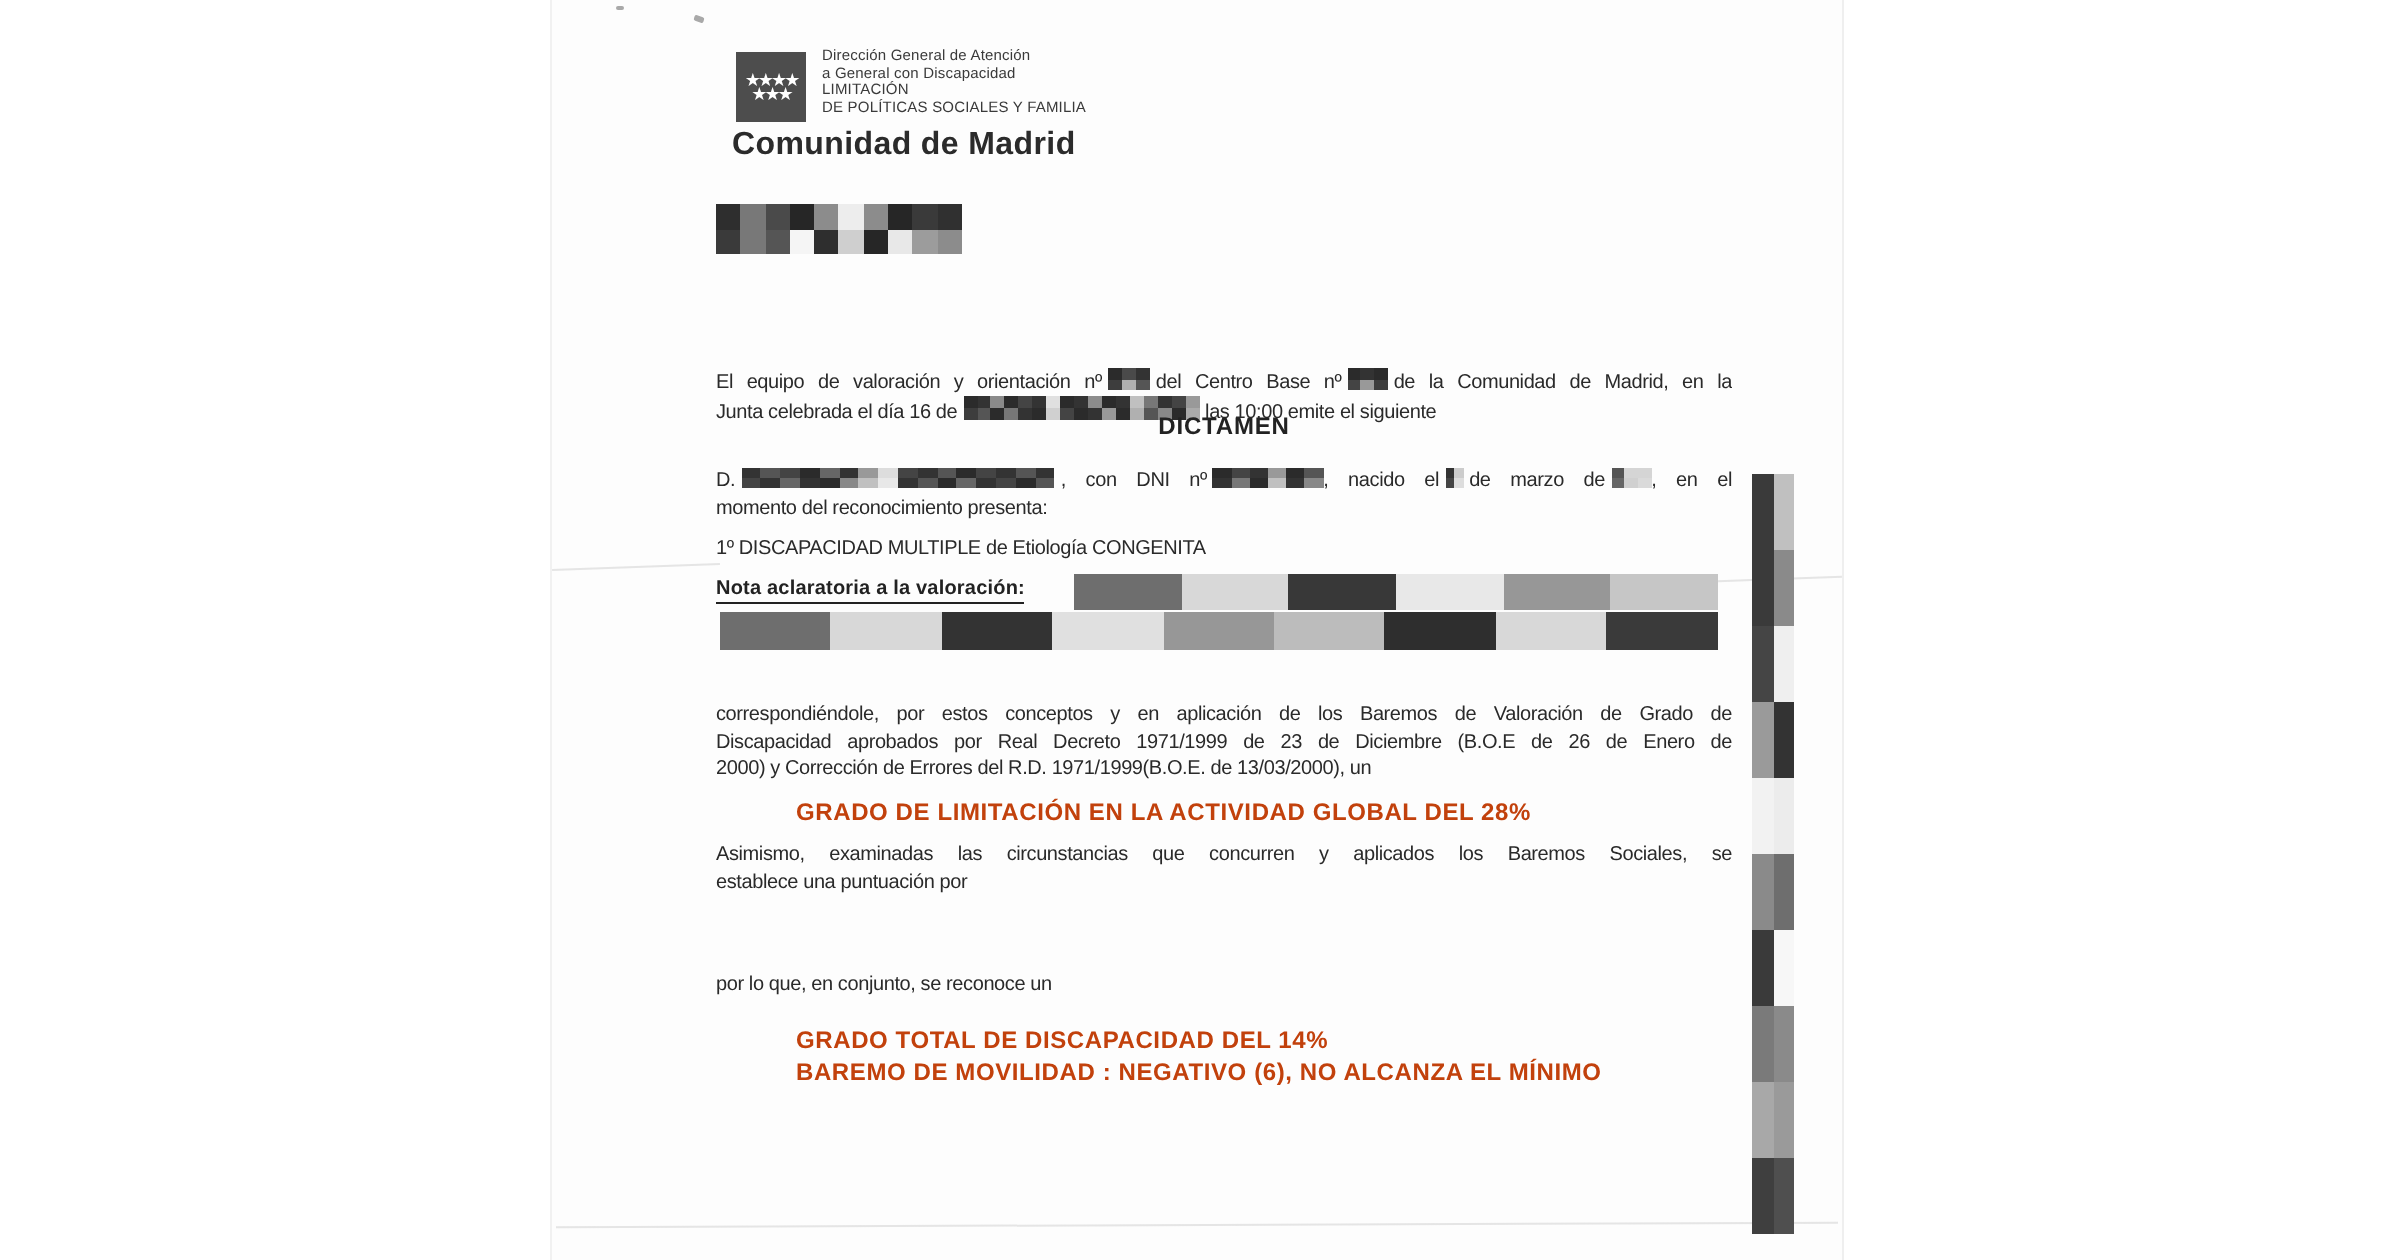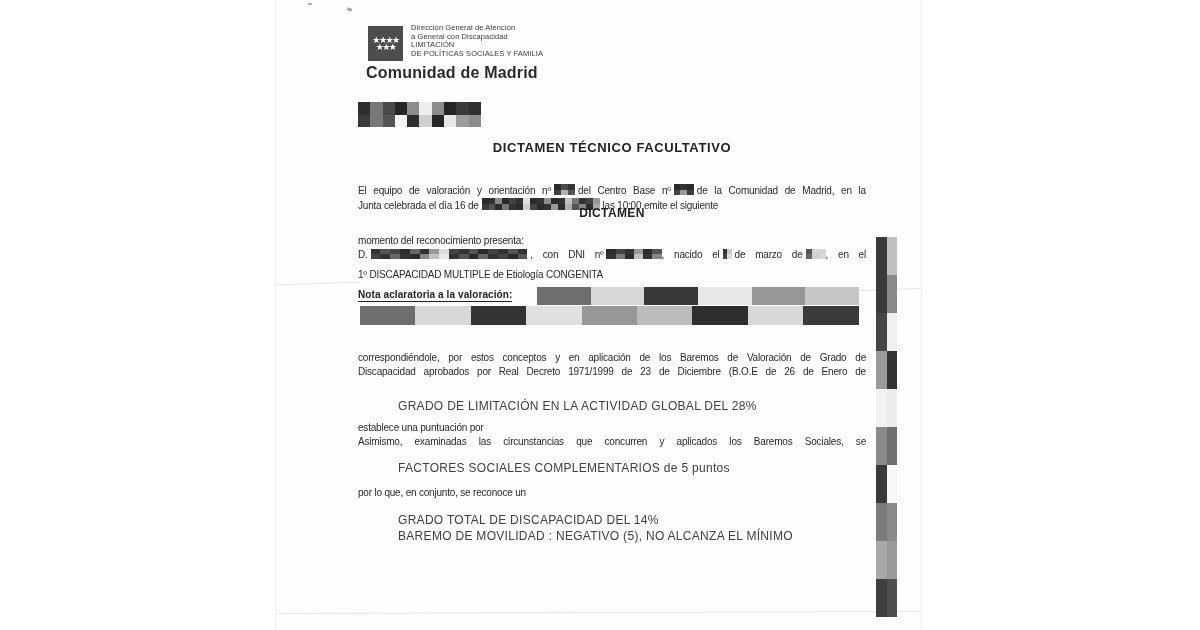--- a/index.html
+++ b/index.html
@@ -18,21 +18,21 @@
   .dept{position:absolute;left:135px;top:24px;}
   .dept-line{font-size:7.5px;line-height:8.7px;color:#3a3a3a;letter-spacing:0.1px;white-space:nowrap;}
   .brand{position:absolute;left:90px;top:64px;font-size:16px;font-weight:bold;color:#2b2b2b;letter-spacing:0.2px;white-space:nowrap;}
   
   .col{left:82px;width:508px;}
   .title{position:absolute;top:140px;text-align:center;font-weight:bold;font-size:13px;letter-spacing:0.6px;color:#222;}
   .subtitle{position:absolute;top:206px;text-align:center;font-weight:bold;font-size:12px;letter-spacing:0.4px;color:#222;}
   .para{position:absolute;font-size:10px;color:#2a2a2a;letter-spacing:-0.2px;}
   .line{height:13.5px;line-height:13.5px;white-space:nowrap;overflow:visible;}
   .jl{text-align:justify;text-align-last:justify;white-space:normal;overflow:hidden;}
-  .bold-head{position:absolute;font-size:12px;font-weight:normal;color:#404040;letter-spacing:0.3px;white-space:nowrap;}
+  .bold-head{position:absolute;font-size:12px;font-weight:bold;color:#c2410c;letter-spacing:0.3px;white-space:nowrap;}
   .bline{height:16px;line-height:16px;}
   .nota-label{position:absolute;left:82px;top:289px;font-size:10px;font-weight:bold;color:#222;
               border-bottom:1.5px solid #222;padding-bottom:1px;letter-spacing:0.1px;white-space:nowrap;}
   
   .red-block{position:absolute;}
   .red-row{display:flex;}
   .red-row div{flex:none;}
   .red-inline{display:inline-block;vertical-align:-1px;}
   .m-both{margin:0 3px;}
   .m-left{margin-left:3px;}
@@ -84,21 +84,20 @@
           <div style="width: 12.3px; height: 12.5px; background: rgb(245, 245, 245);"></div>
           <div style="width: 12.3px; height: 12.5px; background: rgb(46, 46, 46);"></div>
           <div style="width: 12.3px; height: 12.5px; background: rgb(207, 207, 207);"></div>
           <div style="width: 12.3px; height: 12.5px; background: rgb(38, 38, 38);"></div>
           <div style="width: 12.3px; height: 12.5px; background: rgb(232, 232, 232);"></div>
           <div style="width: 12.3px; height: 12.5px; background: rgb(156, 156, 156);"></div>
           <div style="width: 12.3px; height: 12.5px; background: rgb(140, 140, 140);"></div>
         </div>
       </div>
 
-    <div class="title col">DICTAMEN TÉCNICO FACULTATIVO</div>
 
     <div class="para col" style="top:184px;">
       <div class="line jl"><span>El equipo de valoración y orientación nº</span><span class="red-inline m-both"><div class="red-row">
               <div style="width: 7px; height: 5.5px; background: rgb(43, 43, 43);"></div>
               <div style="width: 7px; height: 5.5px; background: rgb(74, 74, 74);"></div>
               <div style="width: 7px; height: 5.5px; background: rgb(51, 51, 51);"></div>
             </div><div class="red-row">
               <div style="width: 7px; height: 5.5px; background: rgb(61, 61, 61);"></div>
               <div style="width: 7px; height: 5.5px; background: rgb(176, 176, 176);"></div>
               <div style="width: 7px; height: 5.5px; background: rgb(85, 85, 85);"></div>
@@ -146,21 +145,20 @@
               <div style="width: 6.95px; height: 6px; background: rgb(85, 85, 85);"></div>
               <div style="width: 6.95px; height: 6px; background: rgb(136, 136, 136);"></div>
               <div style="width: 6.95px; height: 6px; background: rgb(43, 43, 43);"></div>
               <div style="width: 6.95px; height: 6px; background: rgb(170, 170, 170);"></div>
             </div></span><span>las 10:00 emite el siguiente</span></div>
     </div>
 
     <div class="subtitle col">DICTAMEN</div>
 
     <div class="para col" style="top:234px;">
-      <div class="line">momento del reconocimiento presenta:</div>
       <div class="line jl"><span>D.</span><span class="red-inline m-both"><div class="red-row">
               <div style="width: 9.8px; height: 5px; background: rgb(51, 51, 51);"></div>
               <div style="width: 9.8px; height: 5px; background: rgb(85, 85, 85);"></div>
               <div style="width: 9.8px; height: 5px; background: rgb(68, 68, 68);"></div>
               <div style="width: 9.8px; height: 5px; background: rgb(43, 43, 43);"></div>
               <div style="width: 9.8px; height: 5px; background: rgb(102, 102, 102);"></div>
               <div style="width: 9.8px; height: 5px; background: rgb(51, 51, 51);"></div>
               <div style="width: 9.8px; height: 5px; background: rgb(153, 153, 153);"></div>
               <div style="width: 9.8px; height: 5px; background: rgb(221, 221, 221);"></div>
               <div style="width: 9.8px; height: 5px; background: rgb(68, 68, 68);"></div>
@@ -210,20 +208,21 @@
               <div style="width: 4.5px; height: 5px; background: rgb(221, 221, 221);"></div>
             </div></span><span>de marzo de</span><span class="red-inline m-left"><div class="red-row">
               <div style="width: 6.7px; height: 5px; background: rgb(85, 85, 85);"></div>
               <div style="width: 6.7px; height: 5px; background: rgb(213, 213, 213);"></div>
               <div style="width: 6.7px; height: 5px; background: rgb(213, 213, 213);"></div>
             </div><div class="red-row">
               <div style="width: 6.7px; height: 5px; background: rgb(102, 102, 102);"></div>
               <div style="width: 6.7px; height: 5px; background: rgb(208, 208, 208);"></div>
               <div style="width: 6.7px; height: 5px; background: rgb(218, 218, 218);"></div>
             </div></span><span>, en el</span></div>
+      <div class="line">momento del reconocimiento presenta:</div>
     </div>
 
     <div class="para col" style="top:268px;">
       <div class="line">1º DISCAPACIDAD MULTIPLE de Etiología CONGENITA</div>
     </div>
 
     <div class="nota-label">Nota aclaratoria a la valoración:</div>
     <div class="red-block" style="left:261px;top:287px;">
         <div class="red-row">
           <div style="width: 53.7px; height: 18px; background: rgb(110, 110, 110);"></div>
@@ -244,38 +243,38 @@
           <div style="width: 55.4px; height: 19px; background: rgb(188, 188, 188);"></div>
           <div style="width: 55.4px; height: 19px; background: rgb(46, 46, 46);"></div>
           <div style="width: 55.4px; height: 19px; background: rgb(216, 216, 216);"></div>
           <div style="width: 55.4px; height: 19px; background: rgb(58, 58, 58);"></div>
         </div>
       </div>
 
     <div class="para col" style="top:351px;">
       <div class="line jl">correspondiéndole, por estos conceptos y en aplicación de los Baremos de Valoración de Grado de</div>
       <div class="line jl">Discapacidad aprobados por Real Decreto 1971/1999 de 23 de Diciembre (B.O.E de 26 de Enero de</div>
+      <div class="line">2000) y Corrección de Errores del R.D. 1971/1999(B.O.E. de 13/03/2000), un</div>
     </div>
 
     <div class="bold-head" style="left:122px;top:399px;">GRADO DE LIMITACIÓN EN LA ACTIVIDAD GLOBAL DEL 28%</div>
 
     <div class="para col" style="top:421px;">
+      <div class="line jl">Asimismo, examinadas las circunstancias que concurren y aplicados los Baremos Sociales, se</div>
       <div class="line">establece una puntuación por</div>
-      <div class="line jl">Asimismo, examinadas las circunstancias que concurren y aplicados los Baremos Sociales, se</div>
-    </div>
-
-    <div class="bold-head" style="left:122px;top:461px;">FACTORES SOCIALES COMPLEMENTARIOS de 5 puntos</div>
+    </div>
+
 
     <div class="para col" style="top:486px;">
       <div class="line">por lo que, en conjunto, se reconoce un</div>
     </div>
 
     <div class="bold-head" style="left:122px;top:512px;">
       <div class="bline">GRADO TOTAL DE DISCAPACIDAD DEL 14%</div>
-      <div class="bline">BAREMO DE MOVILIDAD : NEGATIVO (5), NO ALCANZA EL MÍNIMO</div>
+      <div class="bline">BAREMO DE MOVILIDAD : NEGATIVO (6), NO ALCANZA EL MÍNIMO</div>
     </div>
 
     <div class="red-block" style="left:600px;top:237px;">
         <div class="red-row">
           <div style="width: 10.5px; height: 38px; background: rgb(58, 58, 58);"></div>
           <div style="width: 10.5px; height: 38px; background: rgb(192, 192, 192);"></div>
         </div>
         <div class="red-row">
           <div style="width: 10.5px; height: 38px; background: rgb(58, 58, 58);"></div>
           <div style="width: 10.5px; height: 38px; background: rgb(138, 138, 138);"></div>

